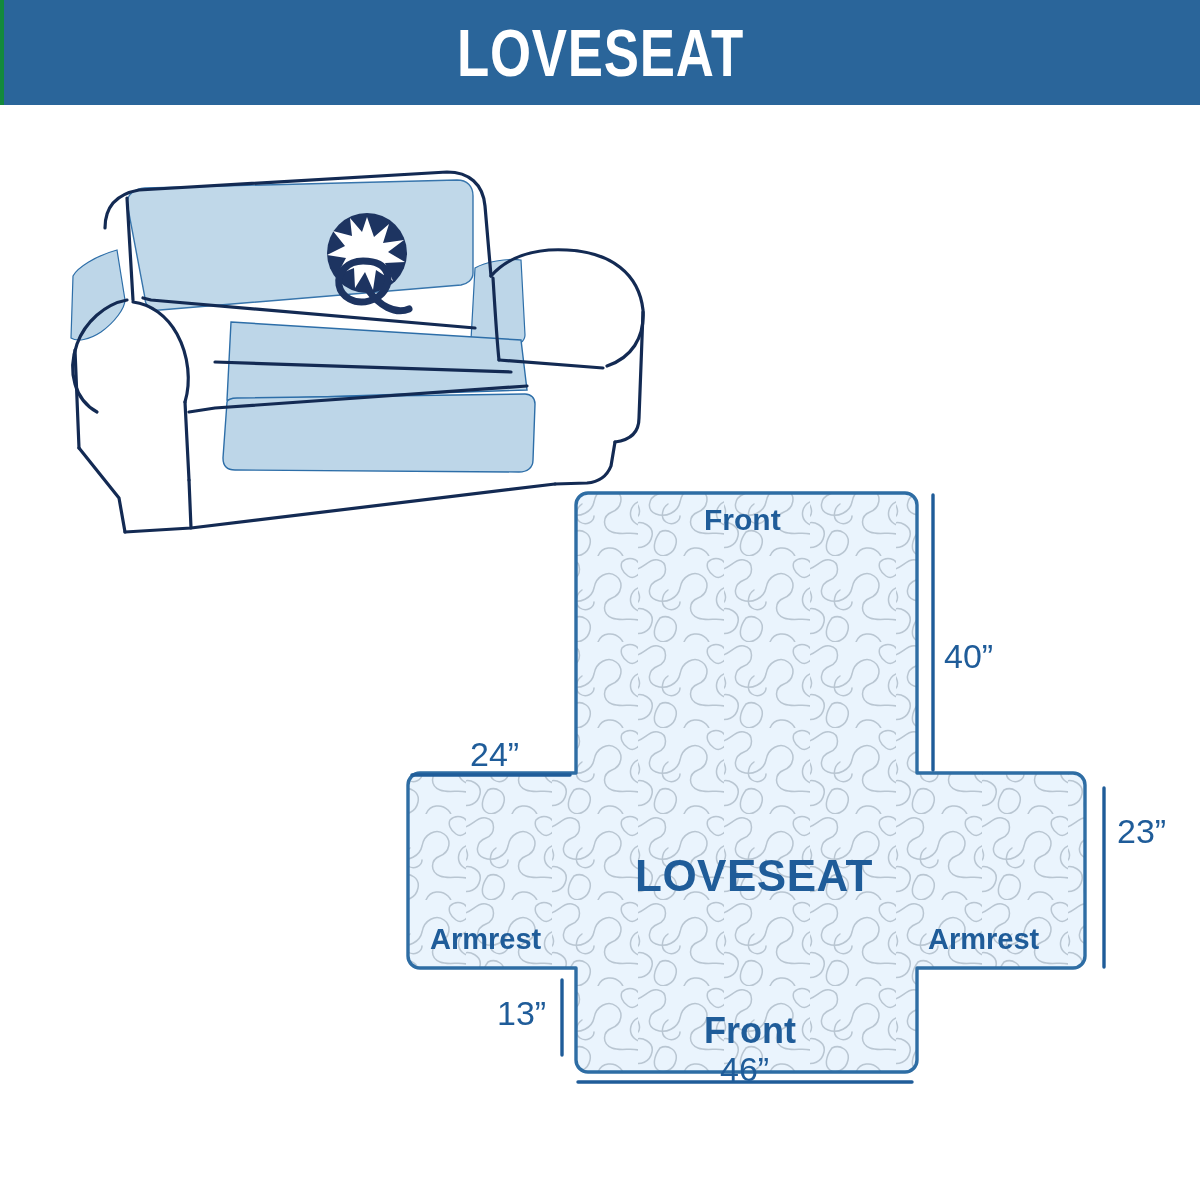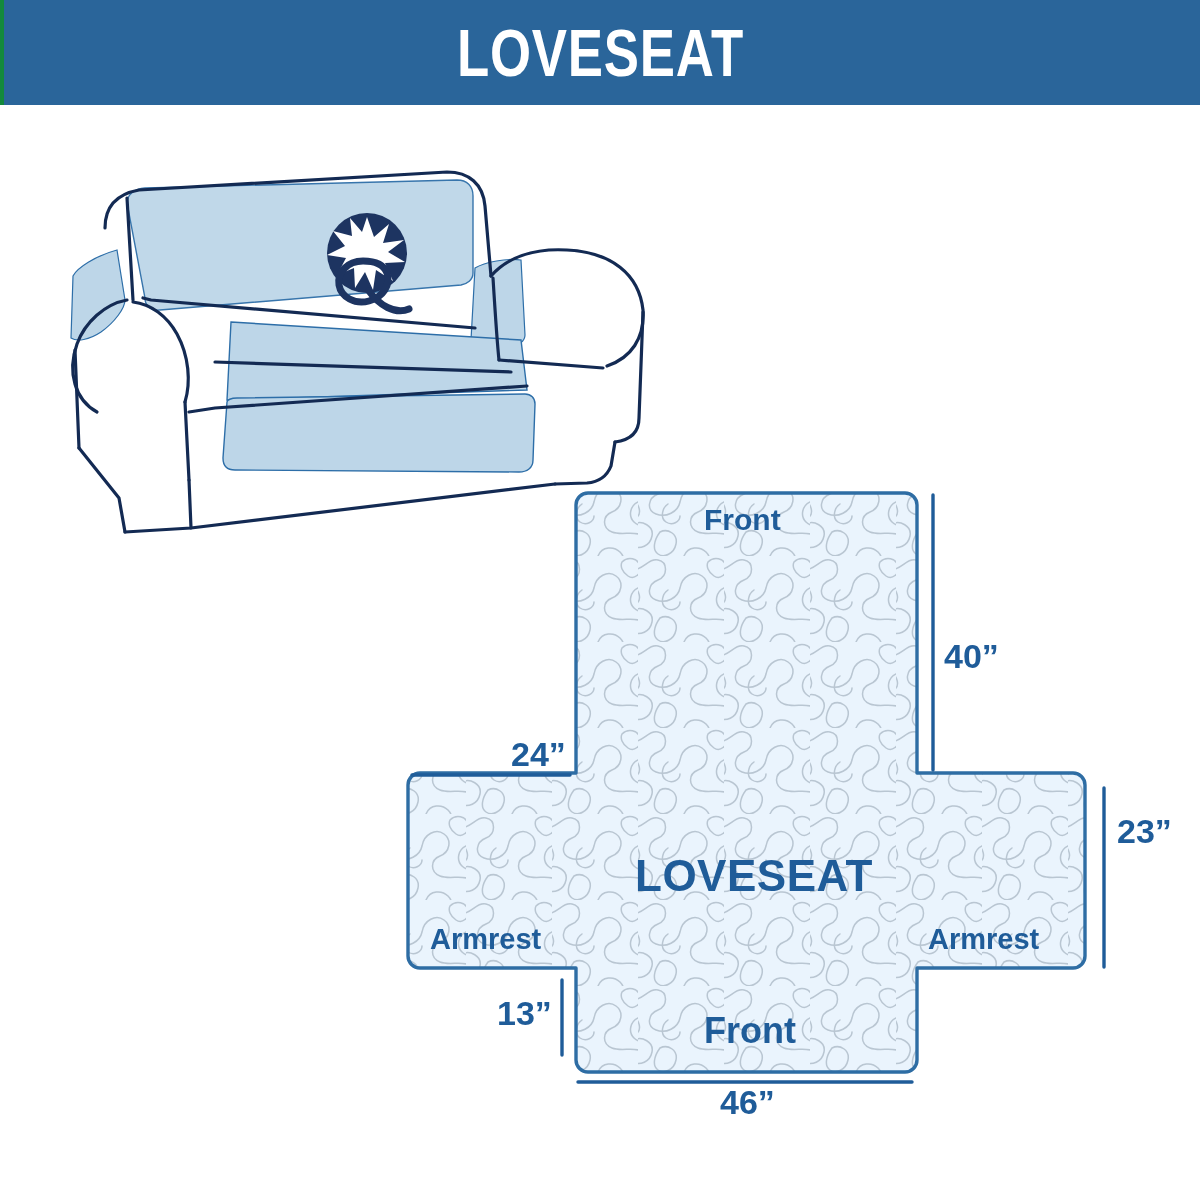--- a/index.html
+++ b/index.html
@@ -80,30 +80,30 @@
   .lbl-back      { left: 704px; top: 505px;  font-size: 30px; }
   .lbl-center    { left: 635px; top: 854px;  font-size: 44px; letter-spacing: 0.5px;}
   .lbl-arm-left  { left: 430px; top: 925px;  font-size: 29px; }
   .lbl-arm-right { left: 928px; top: 925px;  font-size: 29px; }
   .lbl-front     { left: 704px; top: 1013px; font-size: 36px; }
 
   
   .dim {
     position: absolute;
     color: #1f5c99;
-    font-weight: bold;
+    font-weight: normal;
     white-space: nowrap;
     line-height: 1;
     font-size: 34px;
   }
   .dim-40 { left: 944px; top: 639px; }
-  .dim-24 { left: 470px; top: 737px; margin-left: 41px; }
+  .dim-24 { left: 470px; top: 737px; }
   .dim-23 { left: 1117px; top: 814px; }
   .dim-13 { left: 497px; top: 996px; }
-  .dim-46 { left: 720px; top: 1085px; }
+  .dim-46 { left: 720px; top: 1052px; }
 </style>
 </head>
 <body>
 
 <div class="page">
 
   <div class="header">
     <div class="header-edge"></div>
     <div class="header-title">LOVESEAT</div>
   </div>

